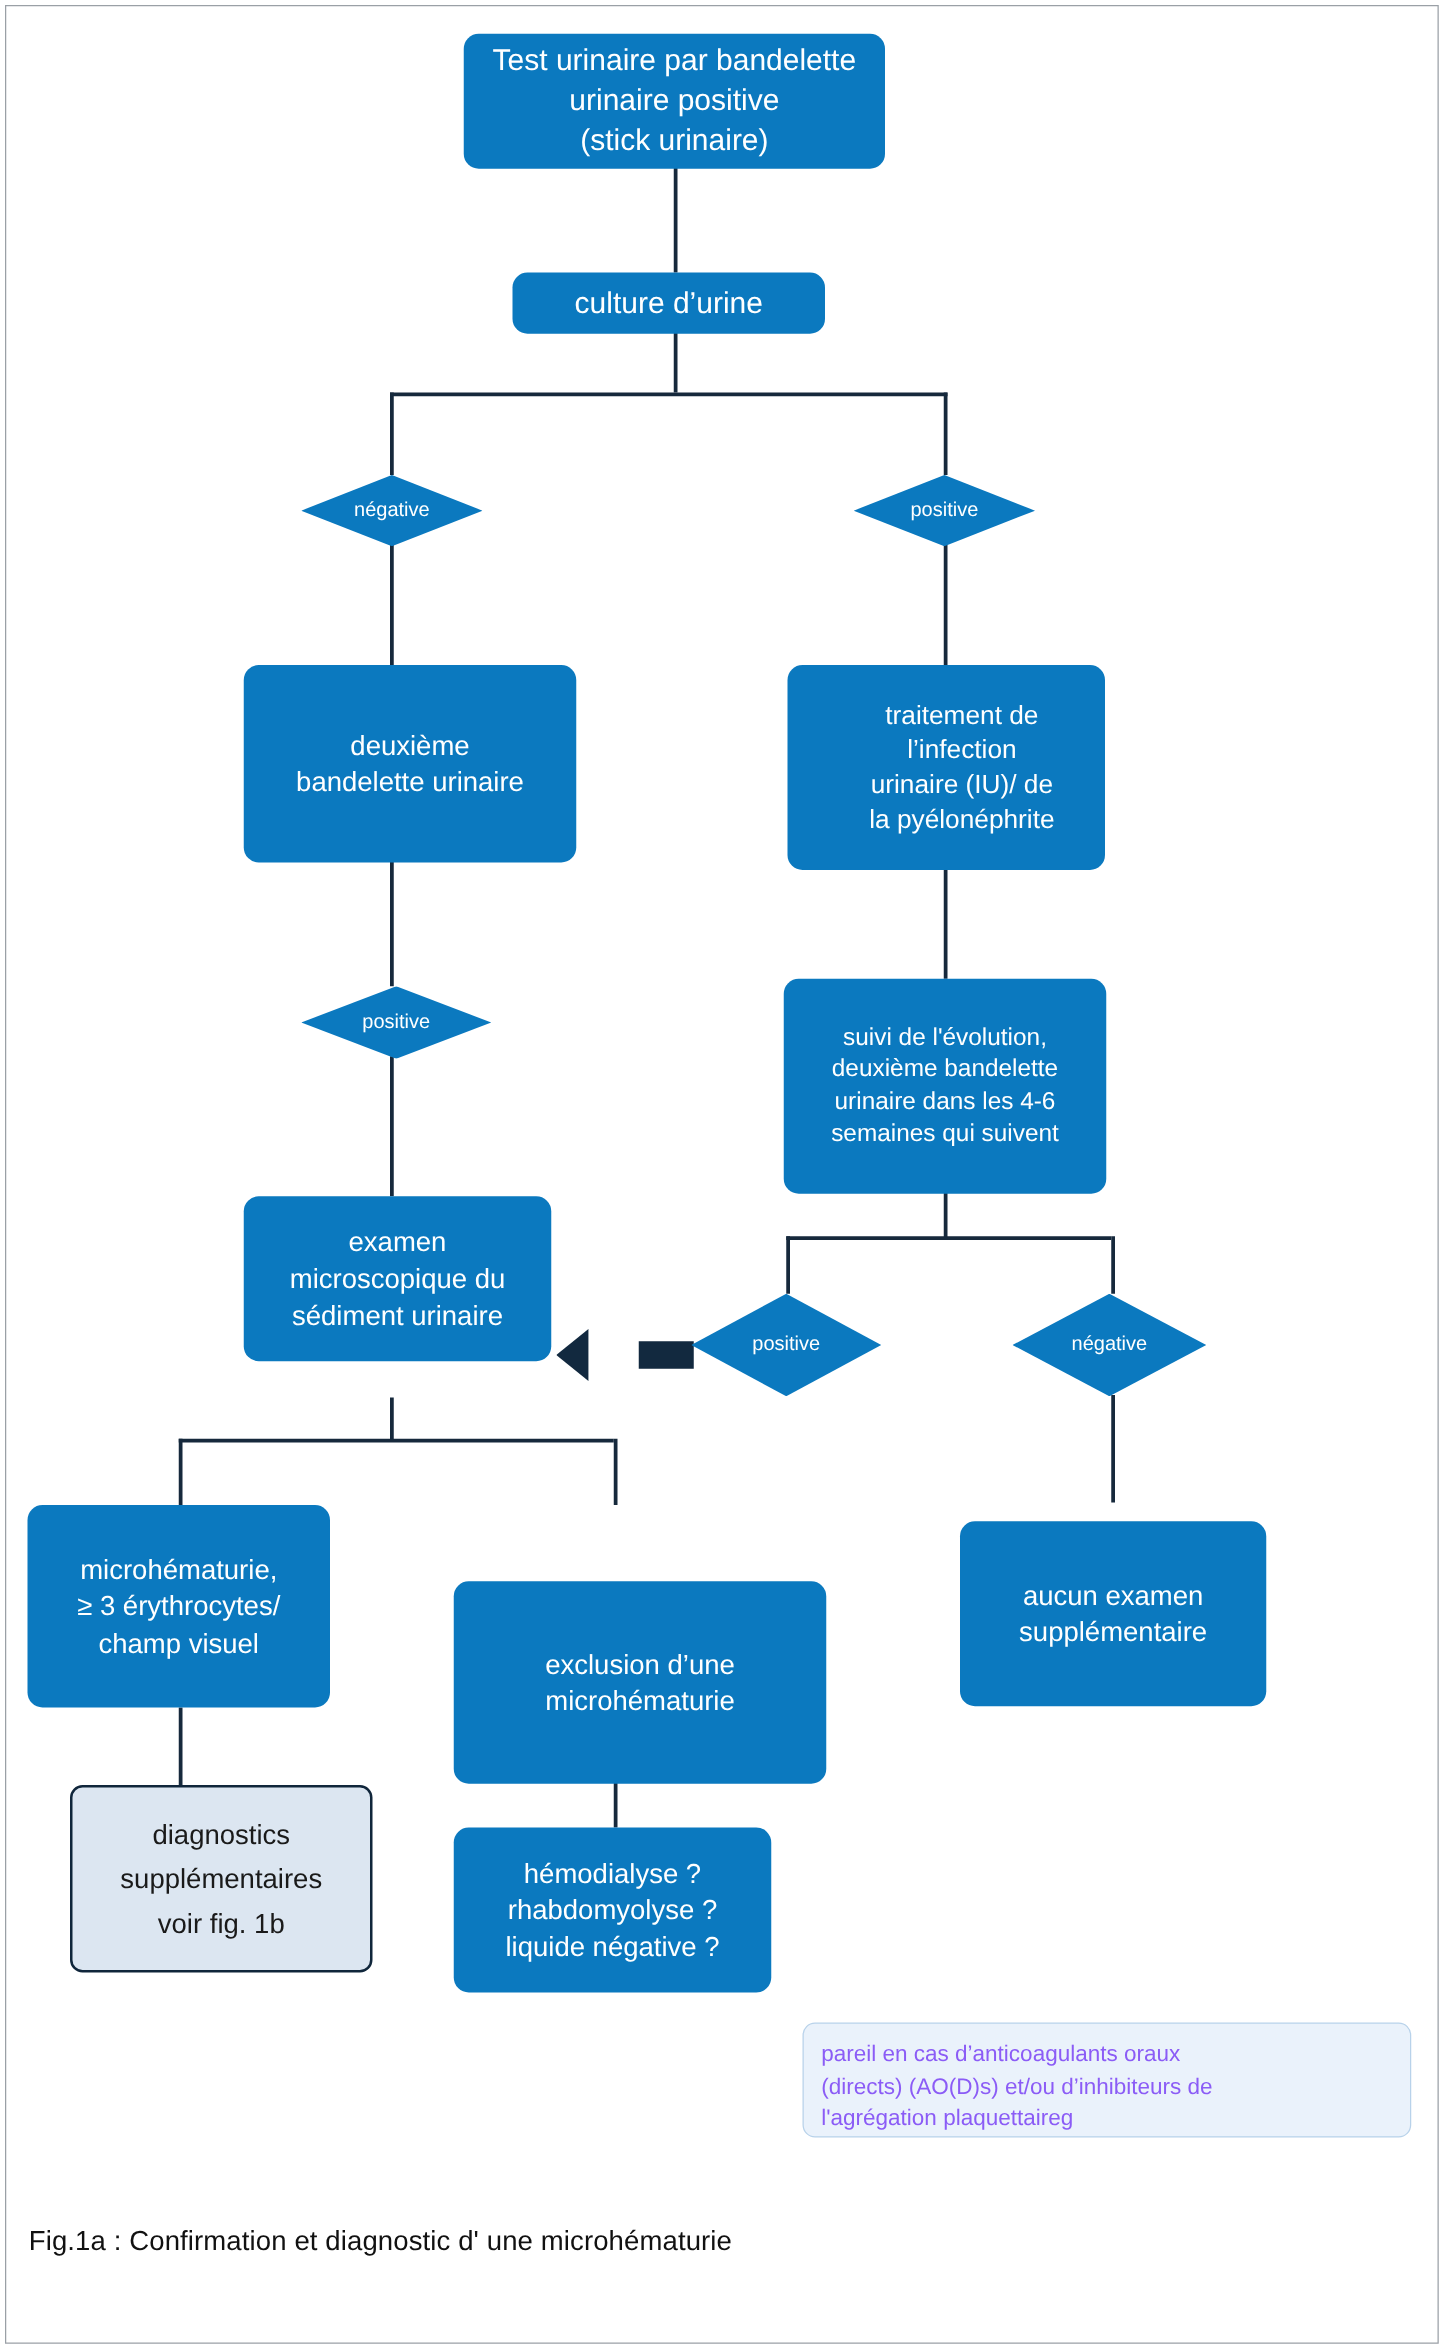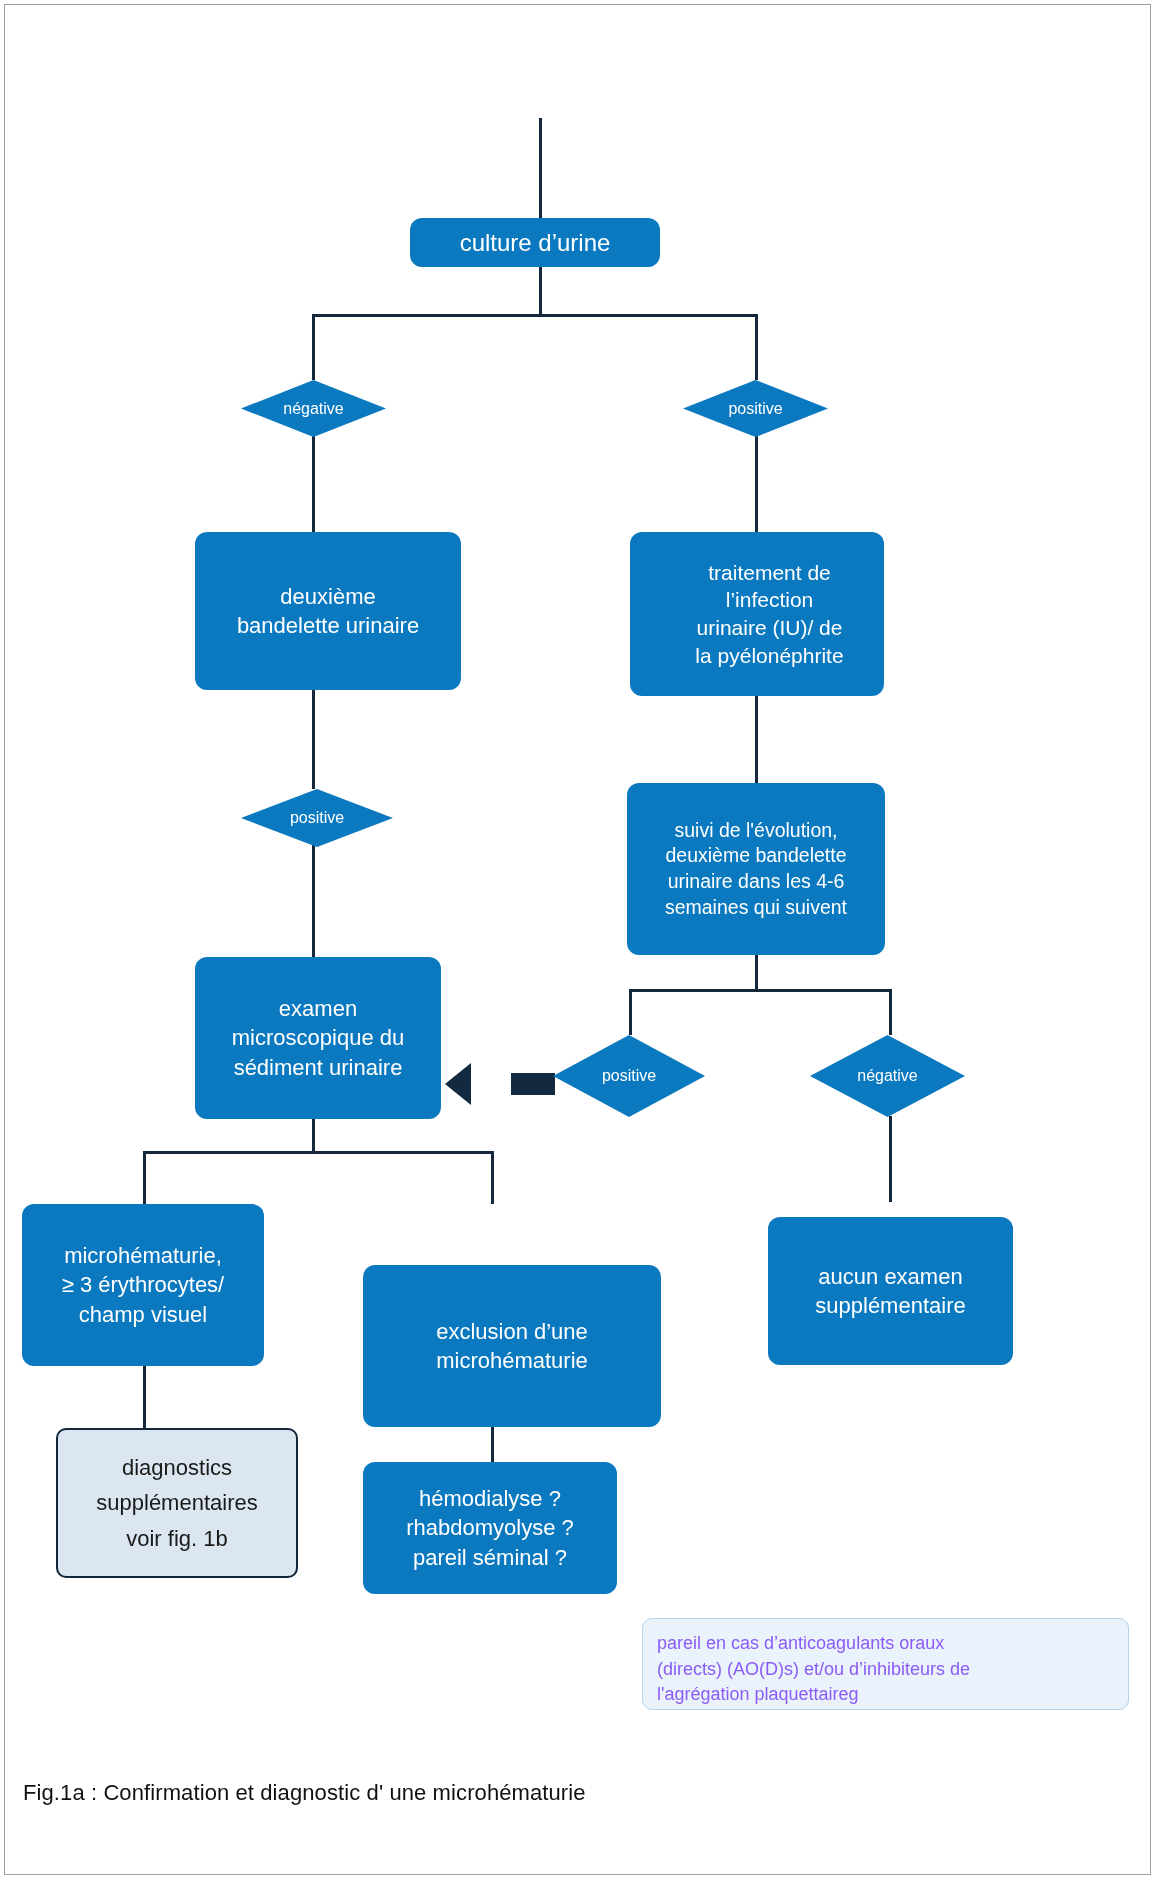--- a/index.html
+++ b/index.html
@@ -152,20 +152,23 @@
 
     <div class="ln lnv" style="left:138px; top:1361px; height:62px;"></div>
 
     <div class="ln lnv" style="left:486px; top:1361px; height:96px;"></div>
 
     <div class="bigarrow" style="left:440px; top:1058px; width:110px; height:42px;">
       <div class="tail"></div>
       <div class="head"></div>
     </div>
 
+    <div class="node f24" style="left:366px; top:22px; width:337px; height:108px;">Test urinaire par bandelette
+urinaire positive
+(stick urinaire)</div>
 
     <div class="node f24" style="left:405px; top:213px; width:250px; height:49px;">culture d’urine</div>
 
     <div class="diamond" style="left:236px; top:375px; width:145px; height:57px;">
       <div class="shape"></div>
       <span class="dlabel">négative</span>
     </div>
 
     <div class="diamond" style="left:678px; top:375px; width:145px; height:57px;">
       <div class="shape"></div>
@@ -193,41 +196,41 @@
     <div class="diamond" style="left:548px; top:1030px; width:152px; height:82px;">
       <div class="shape"></div>
       <span class="dlabel">positive</span>
     </div>
 
     <div class="diamond" style="left:805px; top:1030px; width:155px; height:82px;">
       <div class="shape"></div>
       <span class="dlabel">négative</span>
     </div>
 
-    <div class="node f22" style="left:190px; top:952px; width:246px; height:162px;">examen
+    <div class="node f22" style="left:190px; top:952px; width:246px; height:132px;">examen
 microscopique du
 sédiment urinaire</div>
 
     <div class="node f22" style="left:17px; top:1199px; width:242px; height:162px;">microhématurie,
 ≥ 3 érythrocytes/
 champ visuel</div>
 
     <div class="node f22" style="left:358px; top:1260px; width:298px; height:162px;">exclusion d’une
 microhématurie</div>
 
     <div class="node f22" style="left:763px; top:1212px; width:245px; height:148px;">aucun examen
 supplémentaire</div>
 
     <div class="node light f22" style="left:17px; top:1423px; width:242px; height:150px; line-height:1.62;">diagnostics
 supplémentaires
 voir fig. 1b</div>
 
     <div class="node f22" style="left:358px; top:1457px; width:254px; height:132px;">hémodialyse ?
 rhabdomyolyse ?
-pareil séminal ?</div>
+liquide négative ?</div>
 
     <div class="note" style="left:637px; top:1613px; width:487px; height:92px;">pareil en cas d’anticoagulants oraux
 (directs) (AO(D)s) et/ou d’inhibiteurs de
 l'agrégation plaquettaireg</div>
 
   </div>
 
   <div id="caption">Fig.1a : Confirmation et diagnostic d' une microhématurie</div>
 </div>
 

